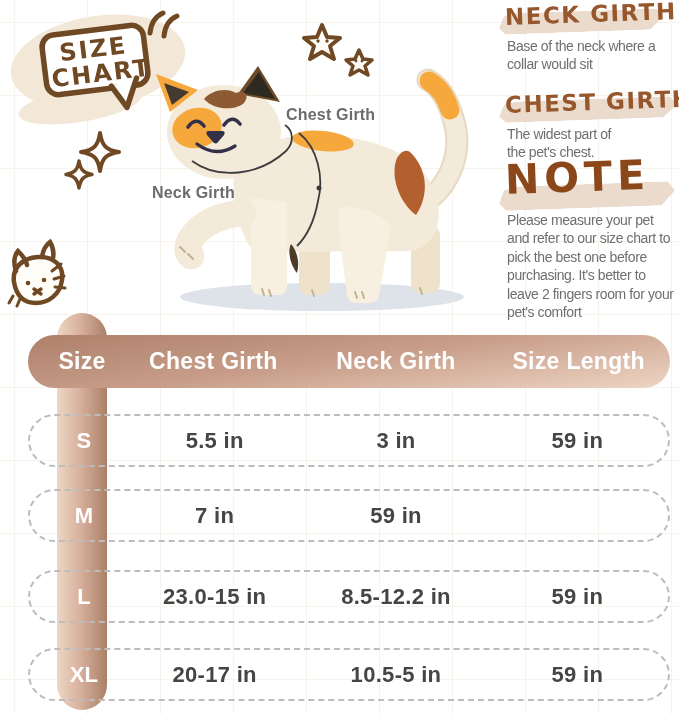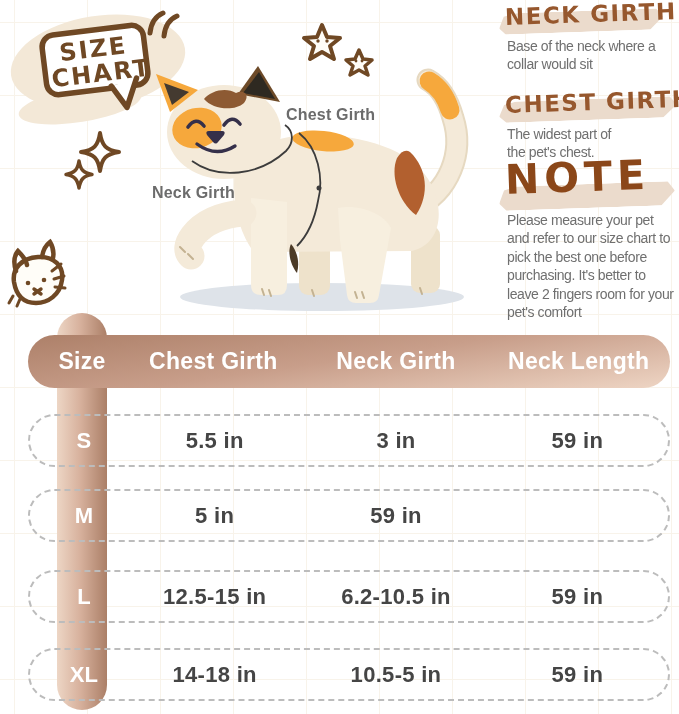--- a/index.html
+++ b/index.html
@@ -205,44 +205,44 @@
 pet's comfort</p>
   </section>
 
   <div class="table">
     <div class="size-band"></div>
 
     <div class="thead">
       <div class="c0">Size</div>
       <div>Chest Girth</div>
       <div>Neck Girth</div>
-      <div>Neck Length</div>
+      <div>Size Length</div>
     </div>
 
     <div class="trow row-s">
       <div class="c0 size-letter">S</div>
       <div>5.5 in</div>
       <div>3 in</div>
       <div>59 in</div>
     </div>
 
     <div class="trow row-m">
       <div class="c0 size-letter">M</div>
-      <div>5 in</div>
+      <div>7 in</div>
       <div>59 in</div>
     </div>
 
     <div class="trow row-l">
       <div class="c0 size-letter">L</div>
-      <div>12.5-15 in</div>
-      <div>6.2-10.5 in</div>
+      <div>23.0-15 in</div>
+      <div>8.5-12.2 in</div>
       <div>59 in</div>
     </div>
 
     <div class="trow row-xl">
       <div class="c0 size-letter">XL</div>
-      <div>14-18 in</div>
+      <div>20-17 in</div>
       <div>10.5-5 in</div>
       <div>59 in</div>
     </div>
   </div>
 
 </div>
 
 </body></html>

